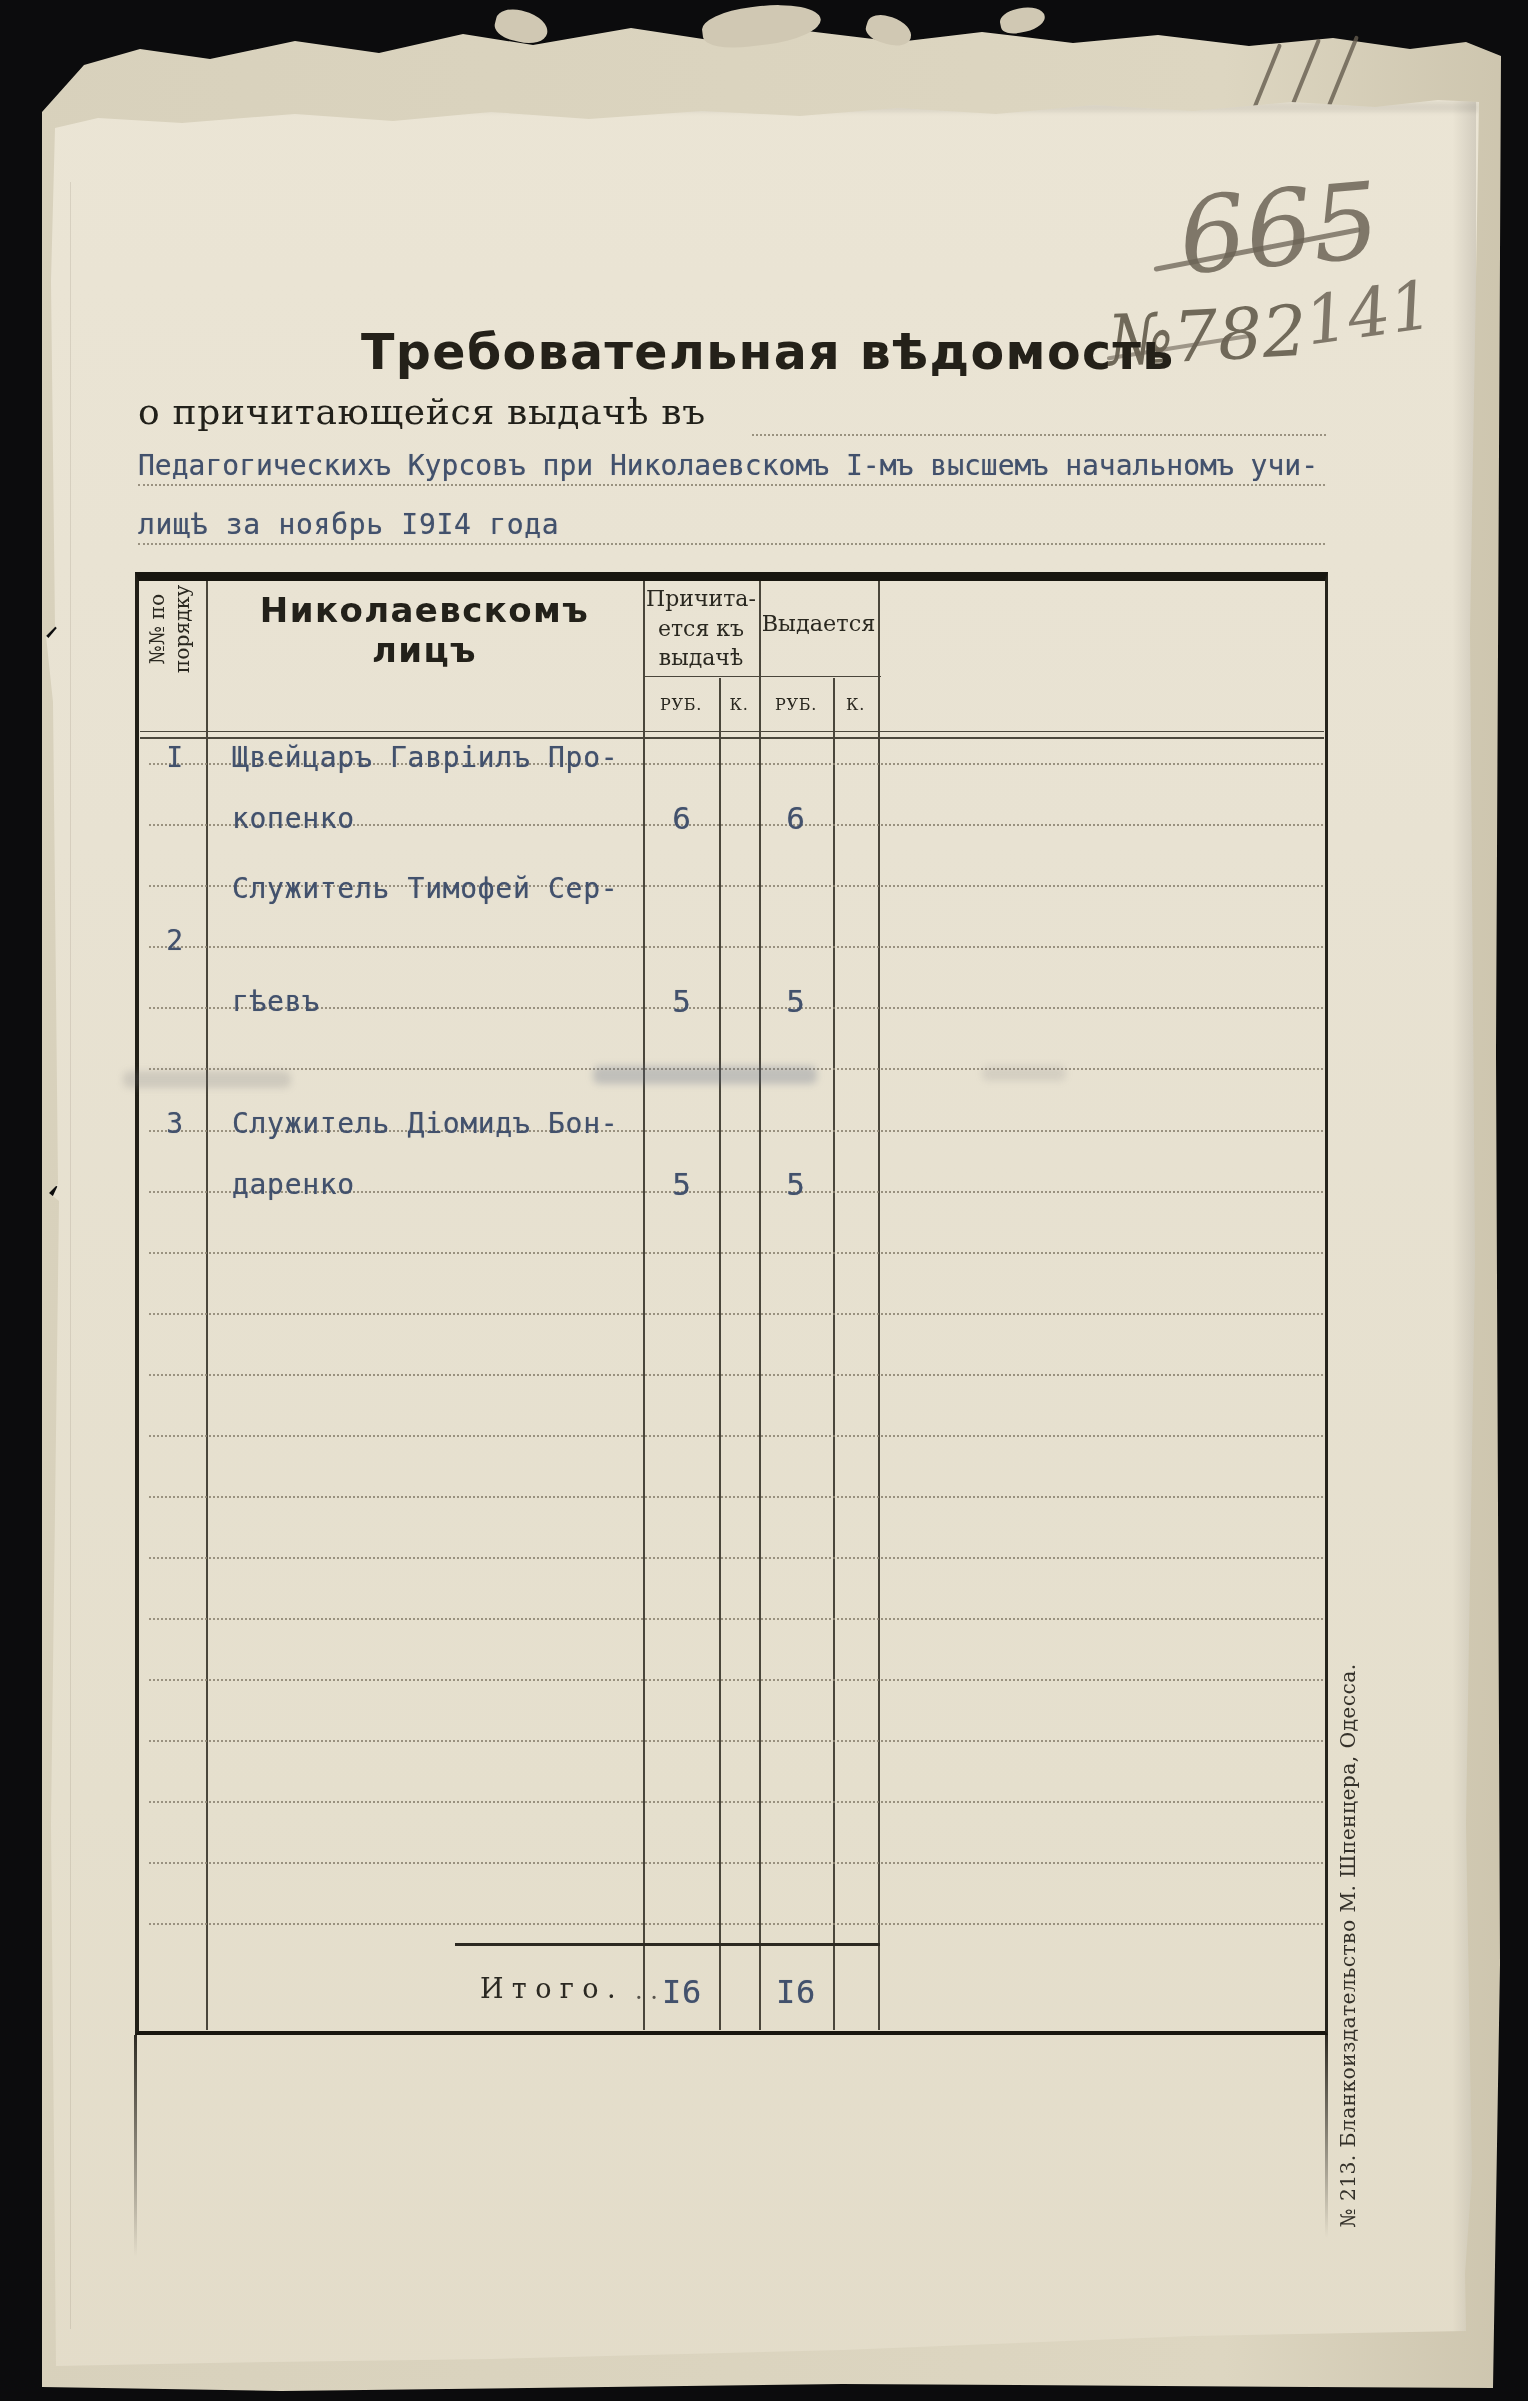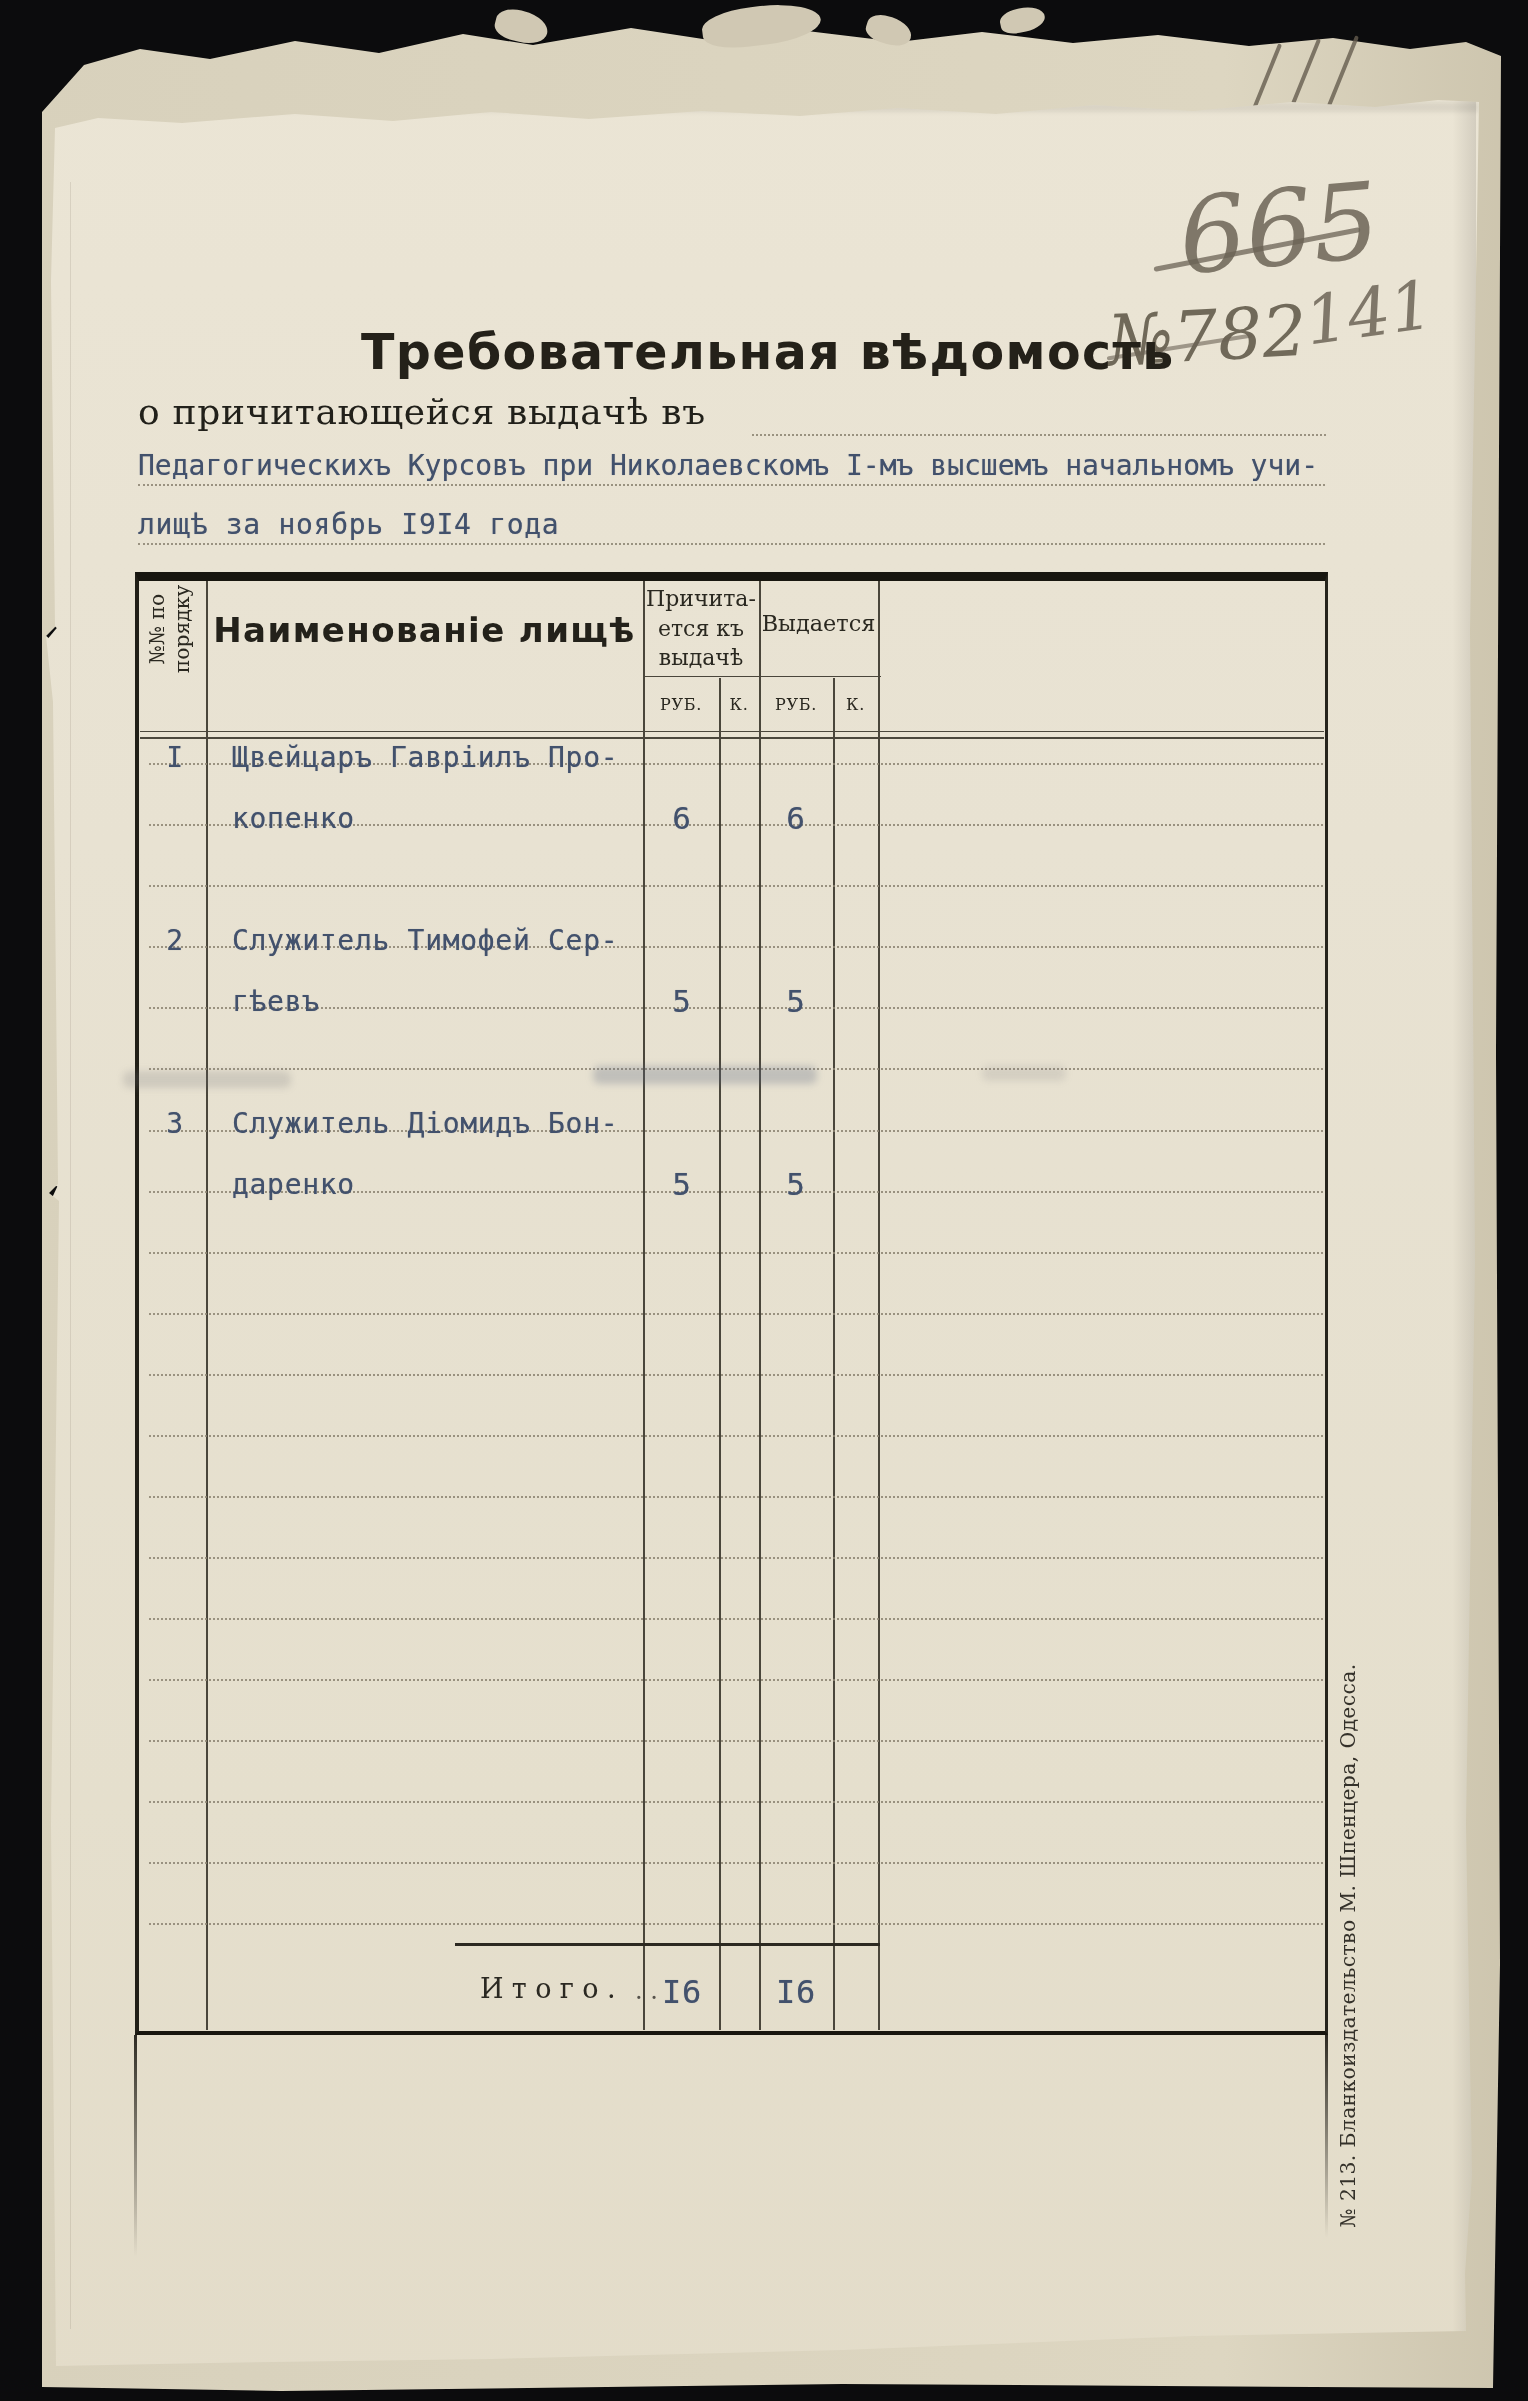--- a/index.html
+++ b/index.html
@@ -107,21 +107,21 @@
     <div class="hline" style="left:643px;top:676px;width:238px;height:1.4px;"></div>
     <div class="hline" style="left:140px;top:731px;width:1184px;height:1.4px;"></div>
     <div class="hline" style="left:140px;top:737px;width:1184px;height:2.1px;"></div>
 
     <div class="cell rot" style="left:114px;top:601px;width:112px;height:56px;">
       <div class="hdr-small" style="font-size:20.3px;line-height:25px;">
         <div>№№ по</div>
         <div>порядку</div>
       </div>
     </div>
-    <div class="cell hdr-sans" style="left:206px;top:581px;width:437px;height:97px;">Наименованіе лищѣ</div>
+    <div class="cell hdr-sans" style="left:206px;top:581px;width:437px;height:97px;">Николаевскомъ лицъ</div>
     <div class="cell" style="left:643px;top:582px;width:116px;height:93px;">
       <div class="hdr-small">
         <div>Причита-</div>
         <div>ется къ</div>
         <div>выдачѣ</div>
       </div>
     </div>
     <div class="cell hdr-small" style="left:759px;top:582px;width:119px;height:83px;font-size:22.4px;">Выдается</div>
 
     <div class="cell hdr-sub" style="left:643px;top:678px;width:76px;height:53px;">РУБ.</div>
@@ -152,21 +152,21 @@
         <div class="dotted-rule" style="left: 149px; top: 1923px; width: 1174px;"></div>
       </div>
 
     <div class="typed num-cell" style="left:147px;top:741px;width:56px;">I</div>
     <div class="typed" style="left:232px;top:741px;">Щвейцаръ Гавріилъ Про-</div>
     <div class="typed" style="left:232px;top:802px;">копенко</div>
     <div class="typed big num-cell" style="left:643px;top:800px;width:78px;">6</div>
     <div class="typed big num-cell" style="left:759px;top:800px;width:74px;">6</div>
 
     <div class="typed num-cell" style="left:147px;top:924px;width:56px;">2</div>
-    <div class="typed" style="left:232px;top:924px;">Служитель Тимофей Сер-</div>
+    <div class="typed" style="left:232px;top:872px;">Служитель Тимофей Сер-</div>
     <div class="typed" style="left:232px;top:985px;">гѣевъ</div>
     <div class="typed big num-cell" style="left:643px;top:983px;width:78px;">5</div>
     <div class="typed big num-cell" style="left:759px;top:983px;width:74px;">5</div>
 
     <div class="smudge" style="left:593px;top:1066px;width:224px;height:18px;background:rgba(95,105,130,.28);"></div>
     <div class="smudge" style="left:123px;top:1071px;width:168px;height:17px;background:rgba(110,110,115,.20);"></div>
     <div class="smudge" style="left:982px;top:1066px;width:84px;height:15.4px;background:rgba(110,110,115,.15);"></div>
 
     <div class="typed num-cell" style="left:147px;top:1107px;width:56px;">3</div>
     <div class="typed" style="left:232px;top:1107px;">Служитель Діомидъ Бон-</div>

